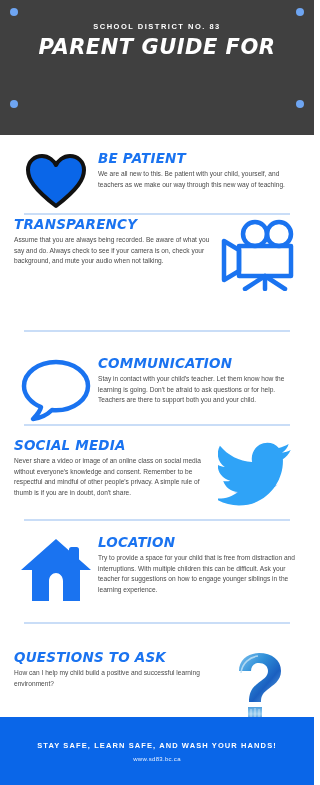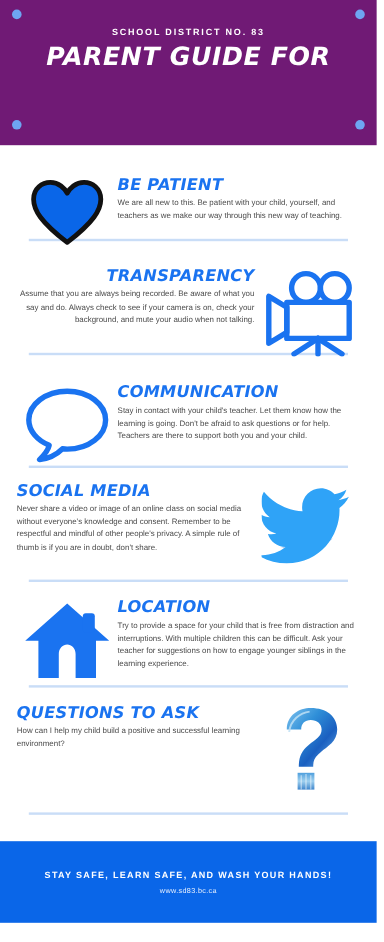--- a/index.html
+++ b/index.html
@@ -20,22 +20,22 @@
     width: 314px;
     height: 785px;
     background: #ffffff;
     box-sizing: border-box;
   }
 
   
   .header {
     position: relative;
     width: 314px;
-    height: 121px;
-    background: #701a75;
+    height: 135px;
+    background: #404040;
     box-sizing: border-box;
     overflow: hidden;
   }
   .dot {
     position: absolute;
     width: 8px;
     height: 8px;
     border-radius: 50%;
     background: #6ea5f2;
   }
@@ -125,21 +125,21 @@
     height: 2px;
     background: #c9ddf7;
     margin: 0 24px;
     border: 0;
   }
 
   
   .footer {
     position: absolute;
     left: 0;
-    bottom: 16px;
+    bottom: 0;
     width: 314px;
     height: 68px;
     background: #0a66e8;
     box-sizing: border-box;
     display: flex;
     flex-direction: column;
     align-items: center;
     justify-content: center;
   }
   .footer-title {
@@ -172,34 +172,34 @@
     <span class="dot bl"></span>
     <span class="dot br"></span>
     <div class="header-kicker">SCHOOL DISTRICT NO. 83</div>
     <div class="header-title">
       <span class="tl1">PARENT GUIDE FOR</span>
     </div>
   </div>
 
   <div class="content">
 
-    <div class="section" style="height:78px;padding-top:24px;">
+    <div class="section" style="height:78px;padding-top:14px;">
       <div class="icon-cell">
         <svg width="62" height="56" viewBox="0 0 62 56">
           <path d="M31 53 C 9 36, 3 26, 3 17 C 3 8, 10 3, 17 3 C 24 3, 29 8, 31 12 C 33 8, 38 3, 45 3 C 52 3, 59 8, 59 17 C 59 26, 53 36, 31 53 Z" fill="#0a66e8" stroke="#111111" stroke-width="4" stroke-linejoin="round"></path>
         </svg>
       </div>
       <div class="text-cell">
         <h2 class="sec-title">BE PATIENT</h2>
         <p class="sec-body">We are all new to this. Be patient with your child, yourself, and teachers as we make our way through this new way of teaching.</p>
       </div>
     </div>
     <hr class="divider">
 
-    <div class="section rev" style="height:93px;padding-top:20px;text-align:right;">
+    <div class="section rev" style="height:115px;padding-top:0;">
       <div class="icon-cell">
         <svg width="78" height="72" viewBox="0 0 78 72">
           <g fill="none" stroke="#1a73f0" stroke-width="4.5" stroke-linejoin="round" stroke-linecap="round">
             <circle cx="36" cy="15" r="12"></circle>
             <circle cx="60" cy="15" r="12"></circle>
             <rect x="20" y="27" width="52" height="30"></rect>
             <path d="M20 31 L5 22 L5 61 L20 52 Z"></path>
             <path d="M46 57 L46 70"></path>
             <path d="M46 57 L26 70"></path>
             <path d="M46 57 L66 70"></path>
@@ -242,35 +242,35 @@
                    C 69.5 23.6, 69.5 22.8, 69.4 22.1 C 72.8 19.7, 75.7 16.6, 78 12 Z" fill="#2fa3f7" transform="translate(1,-1) scale(0.92)"></path>
         </svg>
       </div>
       <div class="text-cell">
         <h2 class="sec-title">SOCIAL MEDIA</h2>
         <p class="sec-body">Never share a video or image of an online class on social media without everyone's knowledge and consent. Remember to be respectful and mindful of other people's privacy. A simple rule of thumb is if you are in doubt, don't share.</p>
       </div>
     </div>
     <hr class="divider">
 
-    <div class="section" style="height:86px;padding-top:12px;">
+    <div class="section" style="height:101px;padding-top:12px;">
       <div class="icon-cell">
         <svg width="74" height="66" viewBox="0 0 74 66">
           <path d="M37 2 L2 33 L13 33 L13 64 L30 64 L30 44 C30 39, 33.5 36, 37 36 C40.5 36, 44 39, 44 44 L44 64 L61 64 L61 33 L72 33 Z" fill="#1a73f0"></path>
           <rect x="50" y="10" width="10" height="16" rx="2.5" fill="#1a73f0"></rect>
         </svg>
       </div>
       <div class="text-cell">
         <h2 class="sec-title">LOCATION</h2>
         <p class="sec-body">Try to provide a space for your child that is free from distraction and interruptions. With multiple children this can be difficult. Ask your teacher for suggestions on how to engage younger siblings in the learning experience.</p>
       </div>
     </div>
     <hr class="divider">
 
-    <div class="section rev" style="height:104px;padding-top:12px;">
+    <div class="section rev" style="height:104px;padding-top:12px;margin-top:12px;">
       <div class="icon-cell">
         <svg width="62" height="70" viewBox="0 0 62 70">
           <defs>
             <linearGradient id="qgrad" x1="0" y1="0" x2="1" y2="1">
               <stop offset="0%" stop-color="#7fc3ef"></stop>
               <stop offset="35%" stop-color="#2f8fd8"></stop>
               <stop offset="65%" stop-color="#1a5fc0"></stop>
               <stop offset="100%" stop-color="#6fb6ea"></stop>
             </linearGradient>
             <linearGradient id="qgrad2" x1="0" y1="0" x2="0" y2="1">

